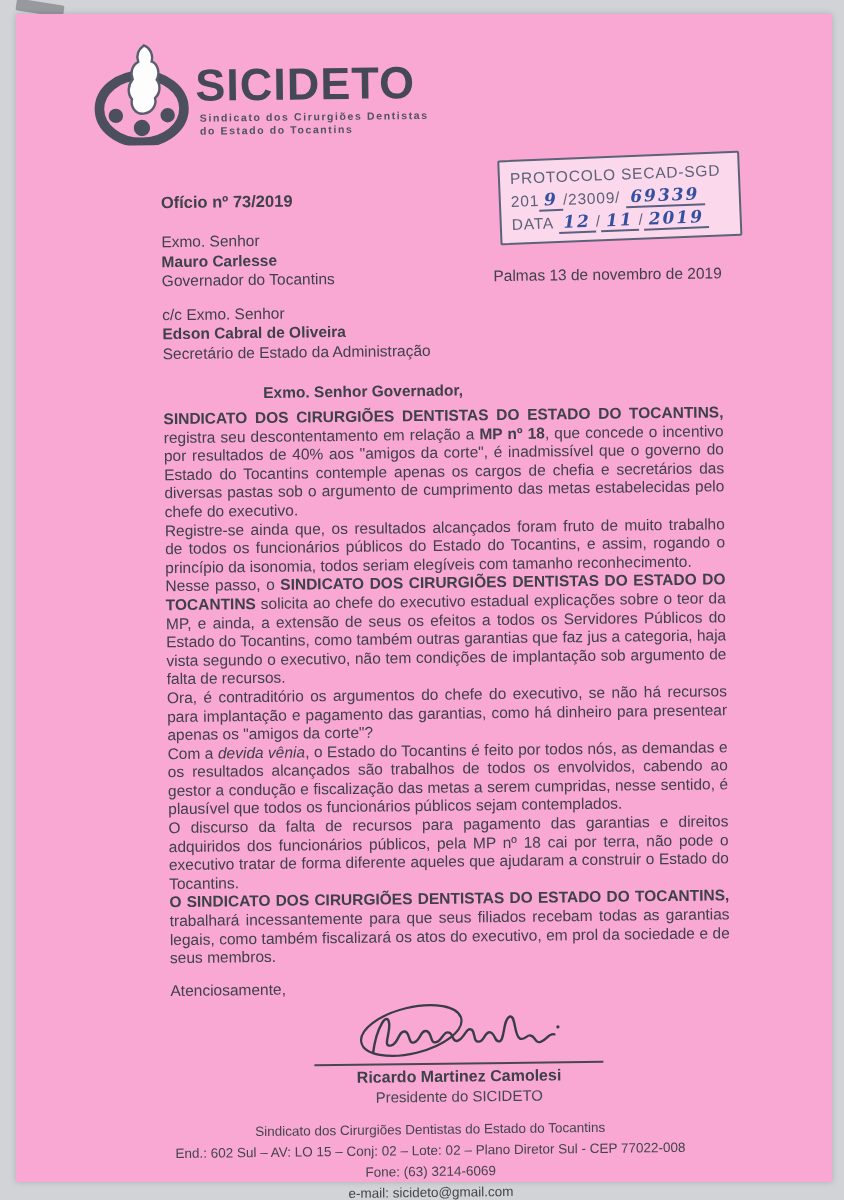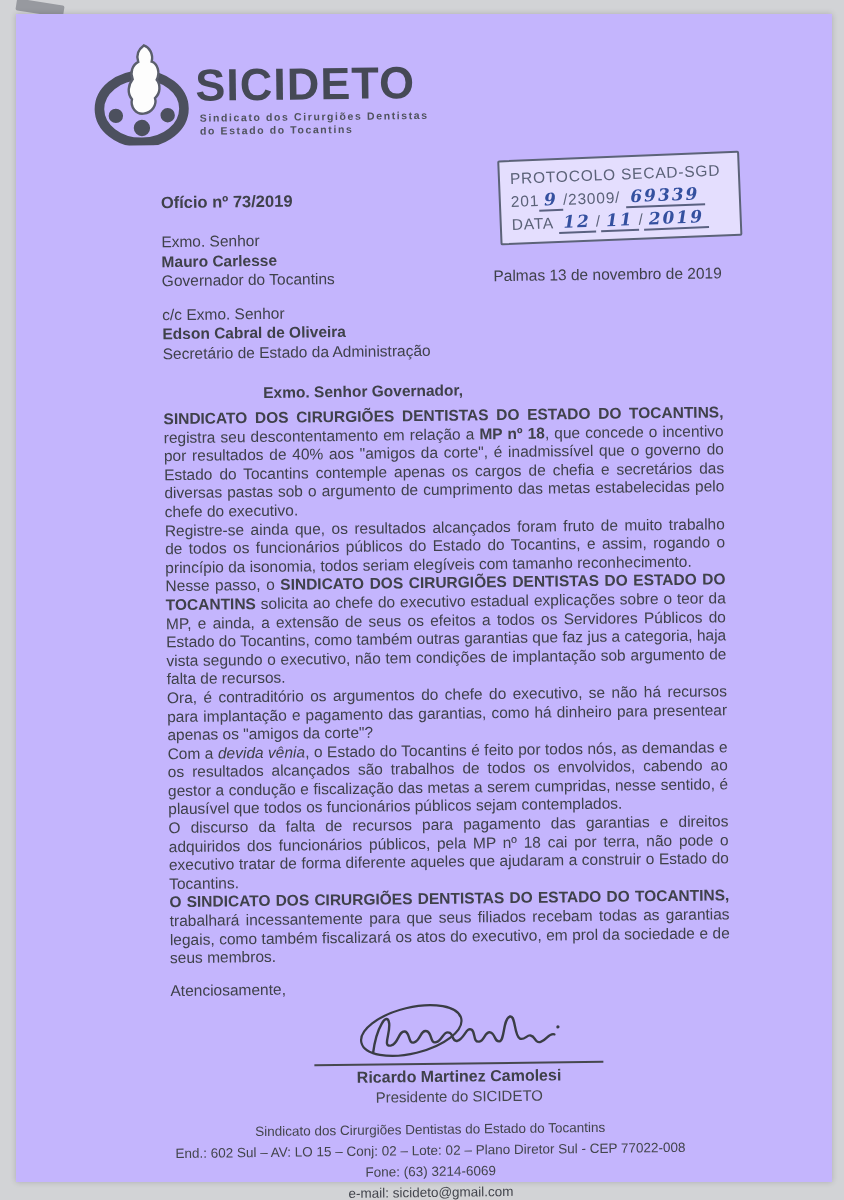--- a/index.html
+++ b/index.html
@@ -9,21 +9,21 @@
     font-family:"Liberation Sans","DejaVu Sans",sans-serif;
     color:#3f414a;
     position:relative;
   }
   .corner-mark{
     position:absolute; top:2px; left:16px; width:48px; height:12px;
     background:#97999f; transform:rotate(9deg); border-radius:2px;
   }
   .page{
     position:absolute; top:14px; left:16px; right:12px; bottom:18px;
-    background:#c4b5fd;
+    background:#f9a8d4;
     box-shadow:0 0 6px rgba(0,0,0,.18);
   }
   .content{
     position:relative; width:100%; height:100%;
     transform:rotate(-0.7deg);
   }
 
   
   .letterhead{ display:flex; margin:26px 0 0 84px; align-items:flex-start; }
   .logo-icon{ flex:0 0 auto; }

